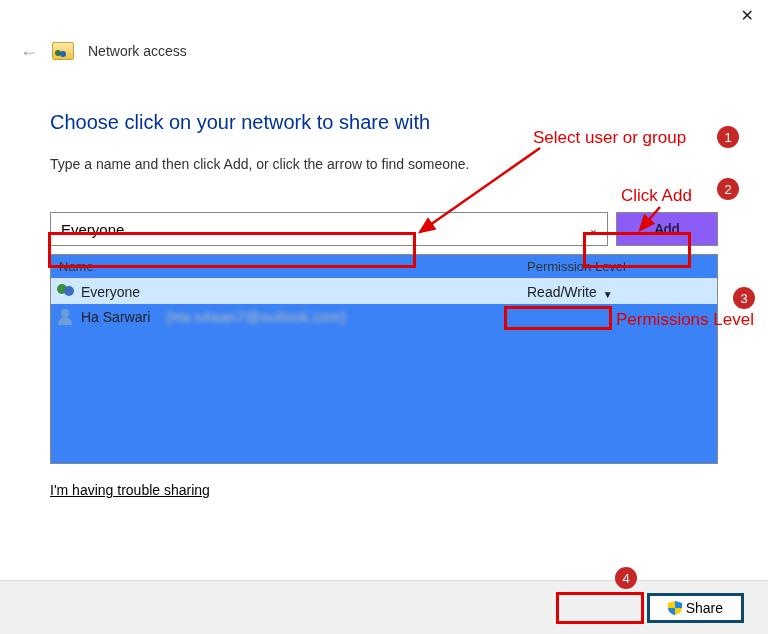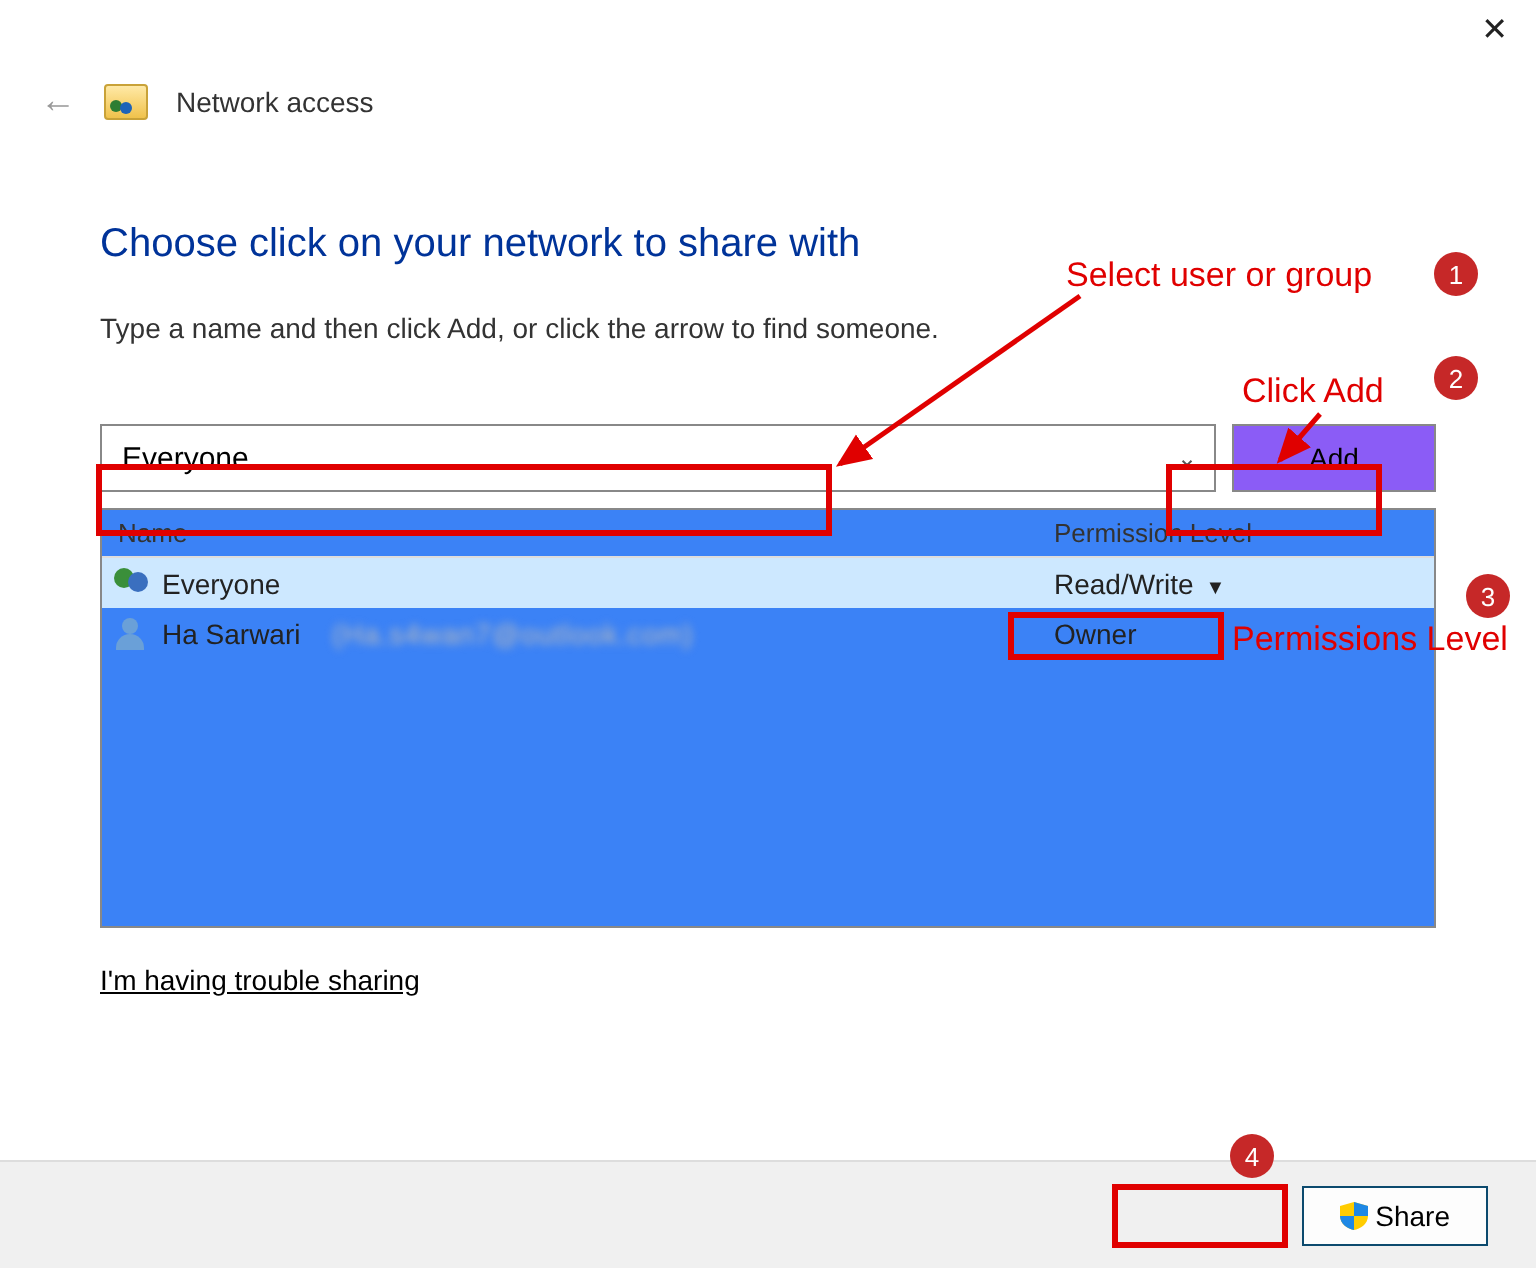--- a/index.html
+++ b/index.html
@@ -209,21 +209,21 @@
     border-top: 1px solid #ddd;
     display: flex;
     justify-content: flex-end;
     align-items: center;
     gap: 10px;
     padding-right: 24px;
   }
   .footer button {
     height: 30px;
     padding: 0 18px;
-    border: 1px solid #0c4a6e;
+    border: 3px solid #0c4a6e;
     background: #fdfdfd;
     font-size: 14px;
     cursor: pointer;
     display: flex;
     align-items: center;
     gap: 4px;
   }
   .shield {
     width: 14px; height: 14px;
     display: inline-block;
@@ -310,23 +310,20 @@
       </div>
     </div>
 
     <div class="list-row">
       <div class="row-name">
         <span class="people-icon single"></span>
         <span>Ha Sarwari</span>
         <span>&nbsp;</span>
         <span class="blur-email">(Ha.s4wan7@outlook.com)</span>
       </div>
-      <div class="row-perm">
-        <span>Owner</span>
-      </div>
     </div>
   </div>
 
   <a href="#" class="trouble-link">I'm having trouble sharing</a>
 </div>
 
 <div class="footer">
   <button>
     <span class="shield">
       <svg viewBox="0 0 14 14">

